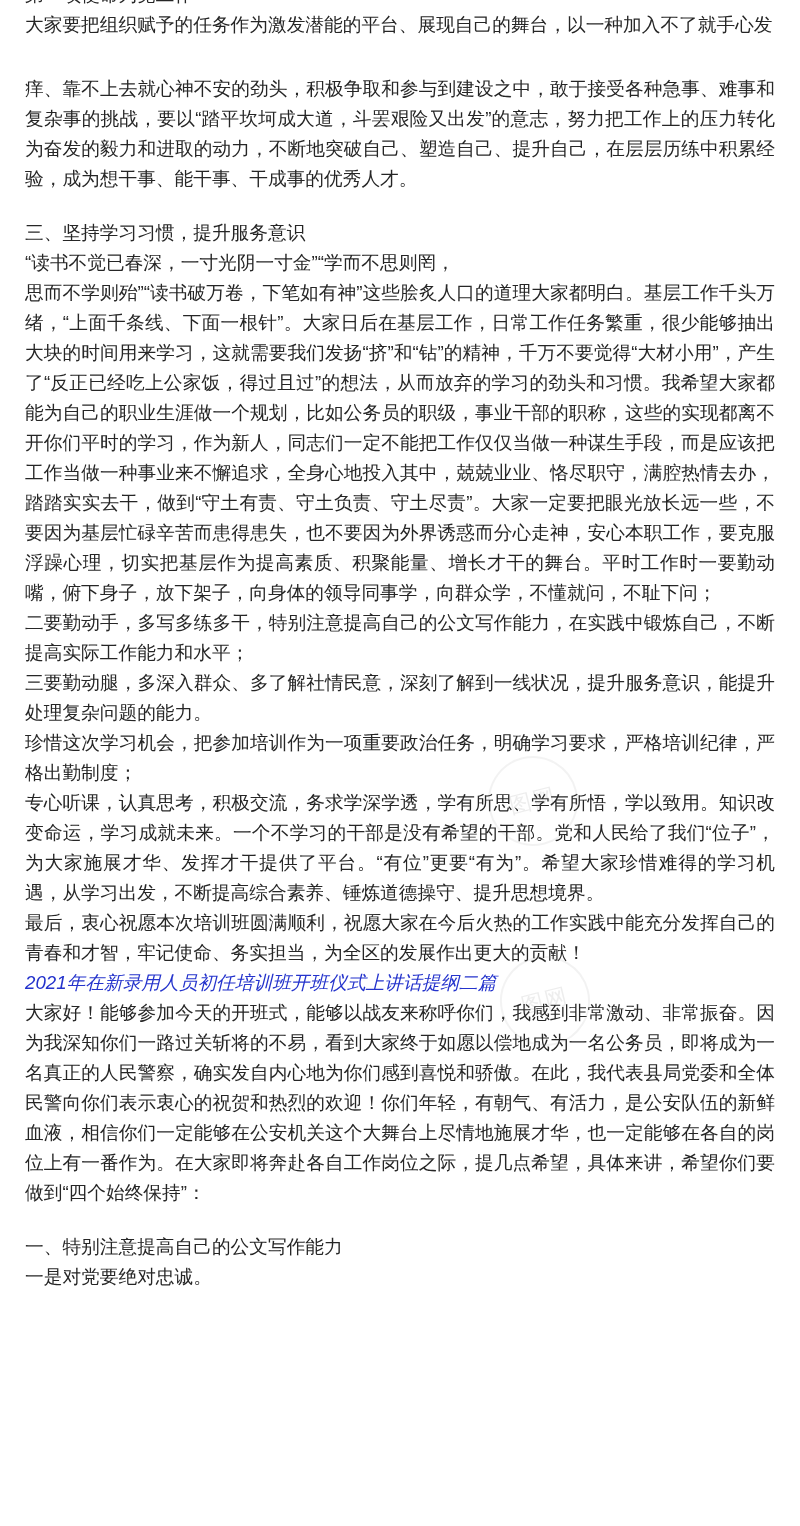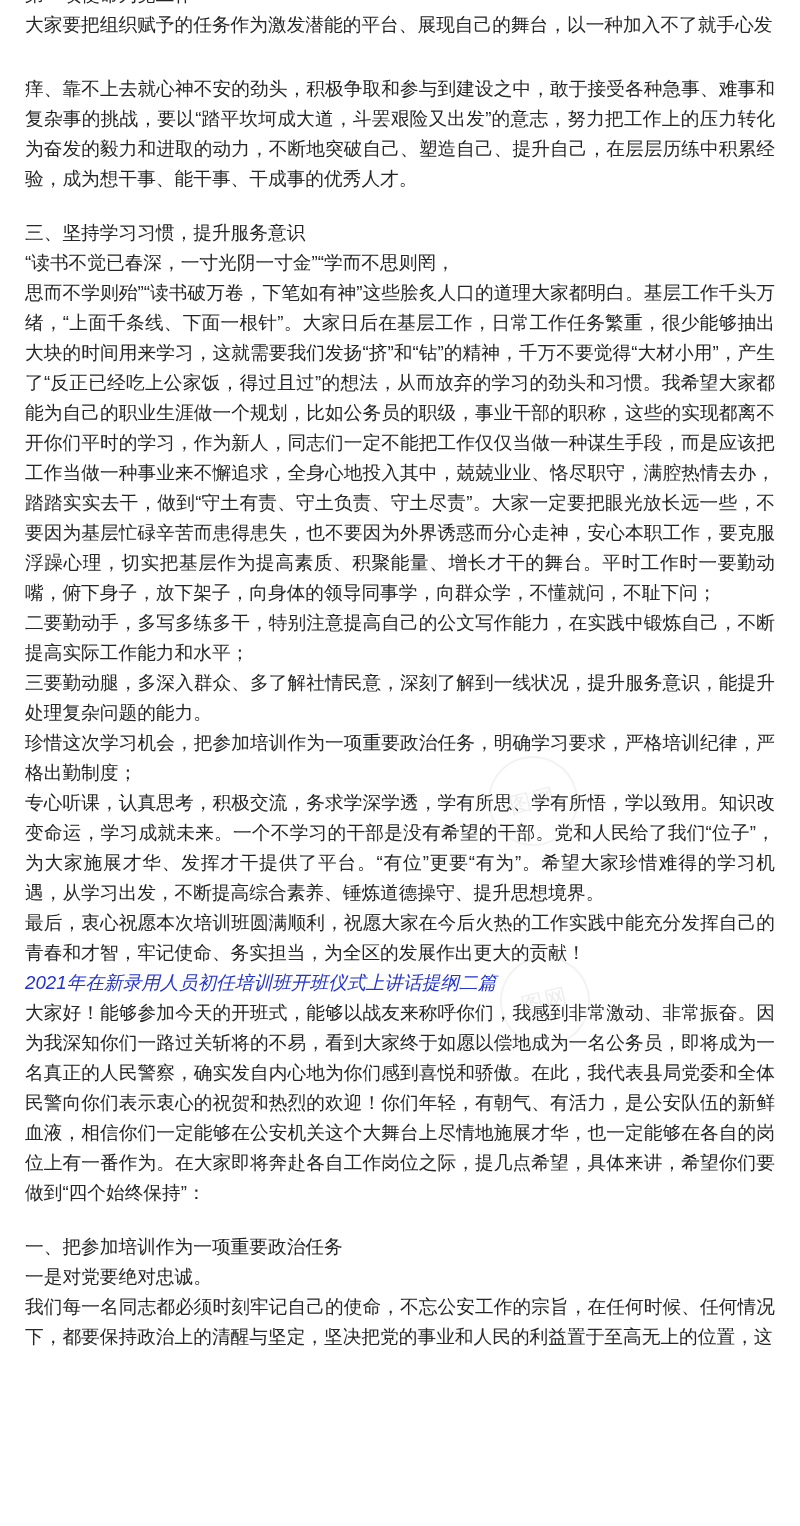--- a/index.html
+++ b/index.html
@@ -75,23 +75,22 @@
     <p class="gap-sm">三、坚持学习习惯，提升服务意识</p>
     <p>“读书不觉已春深，一寸光阴一寸金”“学而不思则罔，</p>
     <p>思而不学则殆”“读书破万卷，下笔如有神”这些脍炙人口的道理大家都明白。基层工作千头万绪，“上面千条线、下面一根针”。大家日后在基层工作，日常工作任务繁重，很少能够抽出大块的时间用来学习，这就需要我们发扬“挤”和“钻”的精神，千万不要觉得“大材小用”，产生了“反正已经吃上公家饭，得过且过”的想法，从而放弃的学习的劲头和习惯。我希望大家都能为自己的职业生涯做一个规划，比如公务员的职级，事业干部的职称，这些的实现都离不开你们平时的学习，作为新人，同志们一定不能把工作仅仅当做一种谋生手段，而是应该把工作当做一种事业来不懈追求，全身心地投入其中，兢兢业业、恪尽职守，满腔热情去办，踏踏实实去干，做到“守土有责、守土负责、守土尽责”。大家一定要把眼光放长远一些，不要因为基层忙碌辛苦而患得患失，也不要因为外界诱惑而分心走神，安心本职工作，要克服浮躁心理，切实把基层作为提高素质、积聚能量、增长才干的舞台。平时工作时一要勤动嘴，俯下身子，放下架子，向身体的领导同事学，向群众学，不懂就问，不耻下问；</p>
     <p>二要勤动手，多写多练多干，特别注意提高自己的公文写作能力，在实践中锻炼自己，不断提高实际工作能力和水平；</p>
     <p>三要勤动腿，多深入群众、多了解社情民意，深刻了解到一线状况，提升服务意识，能提升处理复杂问题的能力。</p>
     <p>珍惜这次学习机会，把参加培训作为一项重要政治任务，明确学习要求，严格培训纪律，严格出勤制度；</p>
     <p>专心听课，认真思考，积极交流，务求学深学透，学有所思、学有所悟，学以致用。知识改变命运，学习成就未来。一个不学习的干部是没有希望的干部。党和人民给了我们“位子”，为大家施展才华、发挥才干提供了平台。“有位”更要“有为”。希望大家珍惜难得的学习机遇，从学习出发，不断提高综合素养、锤炼道德操守、提升思想境界。</p>
     <p>最后，衷心祝愿本次培训班圆满顺利，祝愿大家在今后火热的工作实践中能充分发挥自己的青春和才智，牢记使命、务实担当，为全区的发展作出更大的贡献！</p>
     <p><a class="doc-link">2021年在新录用人员初任培训班开班仪式上讲话提纲二篇</a></p>
     <p>大家好！能够参加今天的开班式，能够以战友来称呼你们，我感到非常激动、非常振奋。因为我深知你们一路过关斩将的不易，看到大家终于如愿以偿地成为一名公务员，即将成为一名真正的人民警察，确实发自内心地为你们感到喜悦和骄傲。在此，我代表县局党委和全体民警向你们表示衷心的祝贺和热烈的欢迎！你们年轻，有朝气、有活力，是公安队伍的新鲜血液，相信你们一定能够在公安机关这个大舞台上尽情地施展才华，也一定能够在各自的岗位上有一番作为。在大家即将奔赴各自工作岗位之际，提几点希望，具体来讲，希望你们要做到“四个始终保持”：</p>
-    <p class="gap-md">一、把参加培训作为一项重要政治任务</p>
+    <p class="gap-md">一、特别注意提高自己的公文写作能力</p>
     <p>一是对党要绝对忠诚。</p>
-    <p>我们每一名同志都必须时刻牢记自己的使命，不忘公安工作的宗旨，在任何时候、任何情况下，都要保持政治上的清醒与坚定，坚决把党的事业和人民的利益置于至高无上的位置，这</p>
   </div>
 
   <div class="footer">
     <span>剩余3页</span>
     <span>下载后可查阅</span>
   </div>
 
   <div class="watermark wm-1">图网</div>
   <div class="watermark wm-2">图网</div>
 

